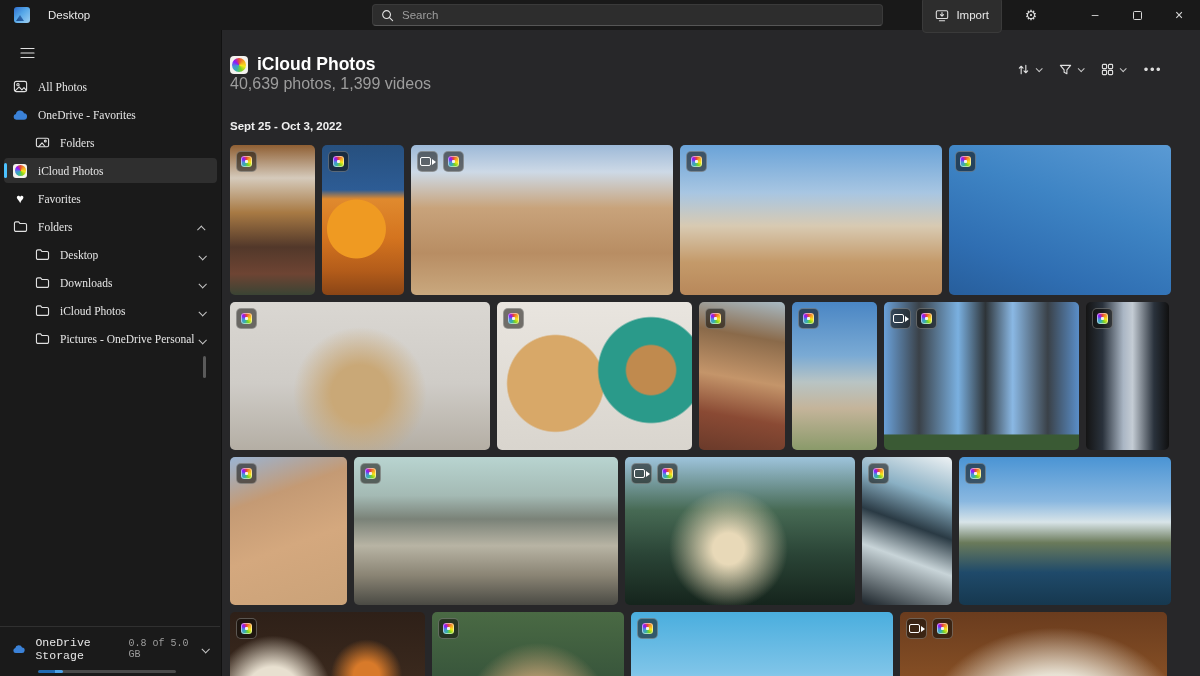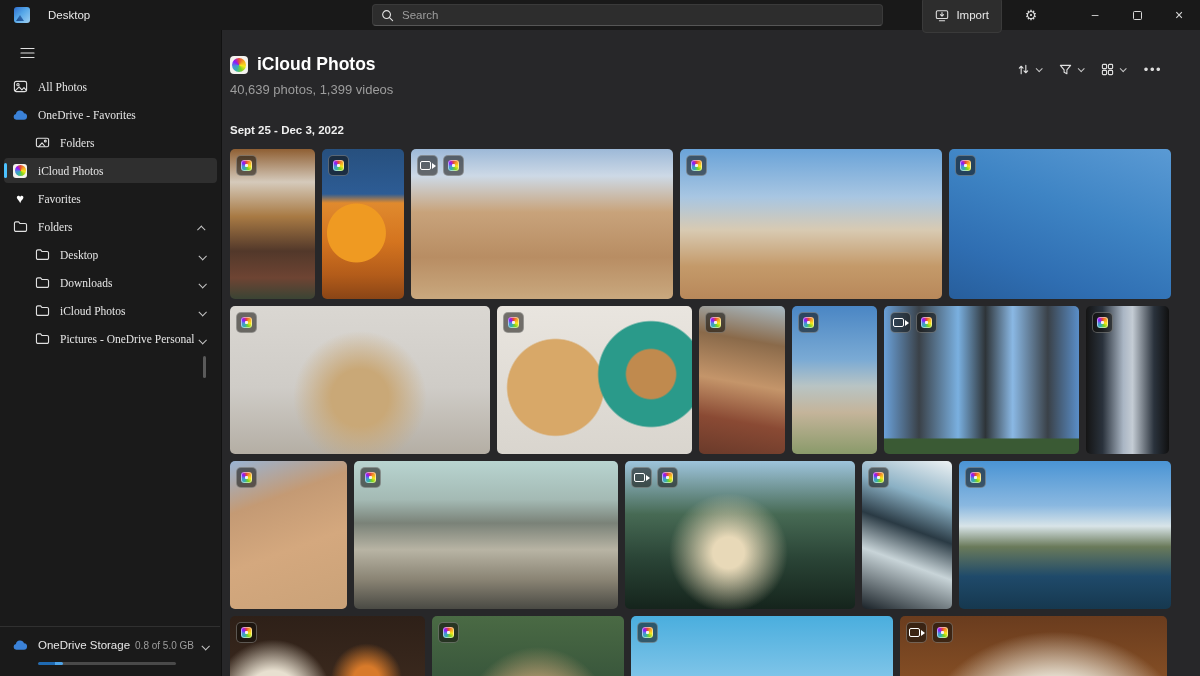--- a/index.html
+++ b/index.html
@@ -44,37 +44,37 @@
   .chev.up { transform:rotate(-135deg) translateY(-1px); }
   .heart { color:#fff; font-size:13px; line-height:1; }
   .icloud-sq { width:14px; height:14px; border-radius:3px; background:#f4f2ee; position:relative; }
   .icloud-sq::after { content:""; position:absolute; inset:1.5px; border-radius:50%;
     background:conic-gradient(#e5493a,#f5a623,#f8e71c,#7ed321,#36b2a8,#4a90d9,#9013fe,#e5493a); }
   .sb-gap { height:3px; }
   .resize-handle { position:absolute; left:203px; top:356px; width:3px; height:22px; border-radius:2px; background:#5a5a5a; }
 
   .storage { position:absolute; left:0; right:1px; bottom:0; height:50px; border-top:1px solid #303030;
     background:#1a1a1a; padding:9px 12px 0 12px; }
-  .storage-row { display:flex; align-items:center; }
+  .storage-row { display:flex; align-items:center;font-family:Liberation Mono, monospace; }
   .storage-label { font-size:11.5px; color:#e6e6e6; margin-left:10px; }
   .storage-usage { font-size:10px; color:#9d9d9d; margin-left:auto; margin-right:8px; }
   .storage-bar { margin:8px 0 0 26px; width:138px; height:3px; border-radius:2px; background:#4a4a4a; overflow:hidden;}
   .storage-fill { height:100%; border-radius:2px;
     background:linear-gradient(90deg,#1f6ab2 0 70%,#4da3e8 70% 100%); }
 
   
   .content { position:absolute; left:222px; top:30px; right:0; bottom:0; background:#272729;
     padding:0 30px 0 8px; overflow:hidden; }
   .head-row { display:flex; align-items:flex-start; margin-top:24px; }
   .head-title-wrap { display:flex; align-items:center; gap:9px; }
   .icloud-big { width:18px; height:18px; border-radius:4px; background:#f4f2ee; position:relative; }
   .icloud-big::after { content:""; position:absolute; inset:2px; border-radius:50%;
     background:conic-gradient(#e5493a,#f5a623,#f8e71c,#7ed321,#36b2a8,#4a90d9,#9013fe,#e5493a); }
   .page-title { font-size:17.5px; font-weight:700; color:#fff; }
-  .subtitle { font-size:13px; color:#9d9d9d; margin-top:7px; }
+  .subtitle { font-size:16px; color:#9d9d9d; }
   .toolbar { margin-left:auto; display:flex; align-items:center; gap:4px; margin-top:2px; }
   .tool-btn { height:26px; padding:0 7px; border-radius:4px; display:flex; align-items:center; gap:6px; color:#dcdcdc;}
   .tool-btn .chev { width:5px; height:5px; }
   .more-dots { font-size:13px; letter-spacing:1.5px; color:#dcdcdc; padding:0 8px; }
 
   .date-header { font-size:11.5px; font-weight:700; color:#f0f0f0; margin-top:27px; }
 
   .photo-grid { margin-top:13px; width:941px; }
   .prow { display:flex; gap:7px; margin-bottom:7px; }
   .tile { position:relative; border-radius:5px; flex:0 0 auto; height:100%; overflow:hidden; }
@@ -278,21 +278,21 @@
             <rect x="8" y="1.5" width="4.5" height="4.5" rx="1"></rect>
           <rect x="1.5" y="8" width="4.5" height="4.5" rx="1"></rect>
             <rect x="8" y="8" width="4.5" height="4.5" rx="1"></rect>
         </svg>
         <span class="chev down"></span>
       </div>
       <div class="more-dots">•••</div>
     </div>
   </div>
 
-  <div class="date-header">Sept 25 - Dec 3, 2022</div>
+  <div class="date-header">Sept 25 - Oct 3, 2022</div>
 
   <div class="photo-grid">
       <div class="prow" style="height: 150px;">
         <div class="tile" title="brunch plates with shakshuka pan" style="width: 85px; background: linear-gradient(rgb(143, 95, 51) 0%, rgb(213, 202, 187) 22%, rgb(168, 122, 68) 45%, rgb(82, 56, 42) 68%, rgb(110, 68, 51) 86%, rgb(58, 68, 52) 100%);">
           <div class="badges">
             <span class="badge badge-icloud"></span>
           </div>
         </div>
         <div class="tile" title="person by orange sun mural" style="width: 82px; background: radial-gradient(circle at 42% 56%, rgb(239, 154, 34) 0px, rgb(239, 154, 34) 30%, transparent 31%), linear-gradient(rgb(39, 80, 126) 0%, rgb(45, 92, 149) 30%, rgb(224, 138, 46) 36%, rgb(212, 116, 31) 62%, rgb(179, 92, 26) 84%, rgb(138, 69, 22) 100%);">
           <div class="badges">

